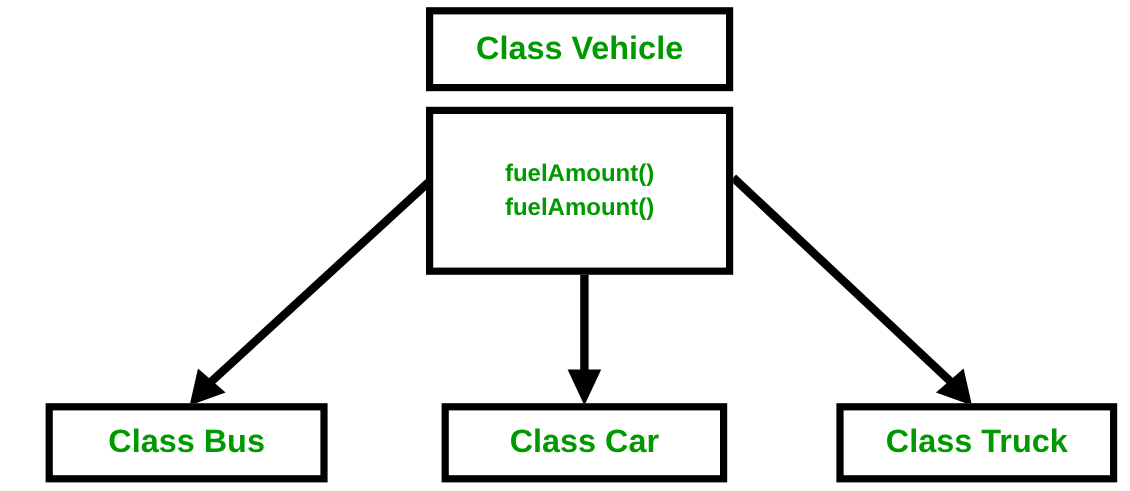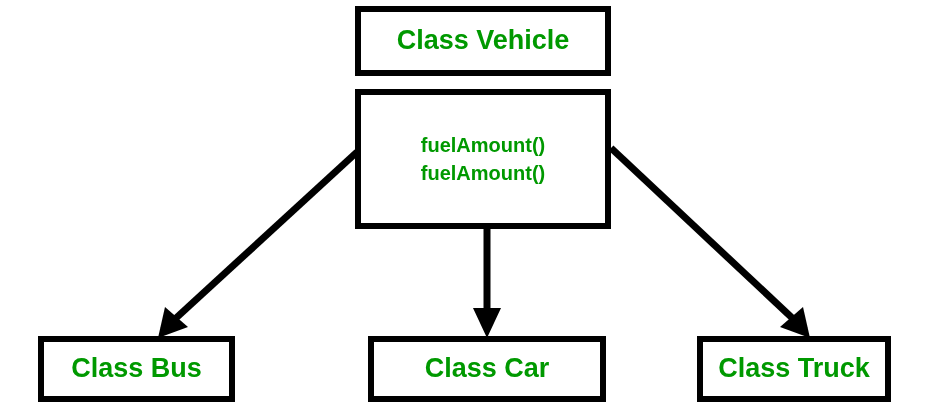--- a/index.html
+++ b/index.html
@@ -62,33 +62,33 @@
   }
   #box-methods {
     left: 355px;
     top: 89px;
     width: 256px;
     height: 140px;
   }
   #box-bus {
     left: 38px;
     top: 336px;
-    width: 197px;
+    width: 235px;
     height: 66px;
   }
   #box-car {
     left: 368px;
     top: 336px;
     width: 238px;
     height: 66px;
   }
   #box-truck {
     left: 697px;
     top: 336px;
-    width: 194px;
+    width: 234px;
     height: 66px;
   }
 </style>
 </head>
 <body>
 
 <div id="diagram-root">
 
   <svg id="arrow-layer" viewBox="0 0 942 409" width="942" height="409">
 

